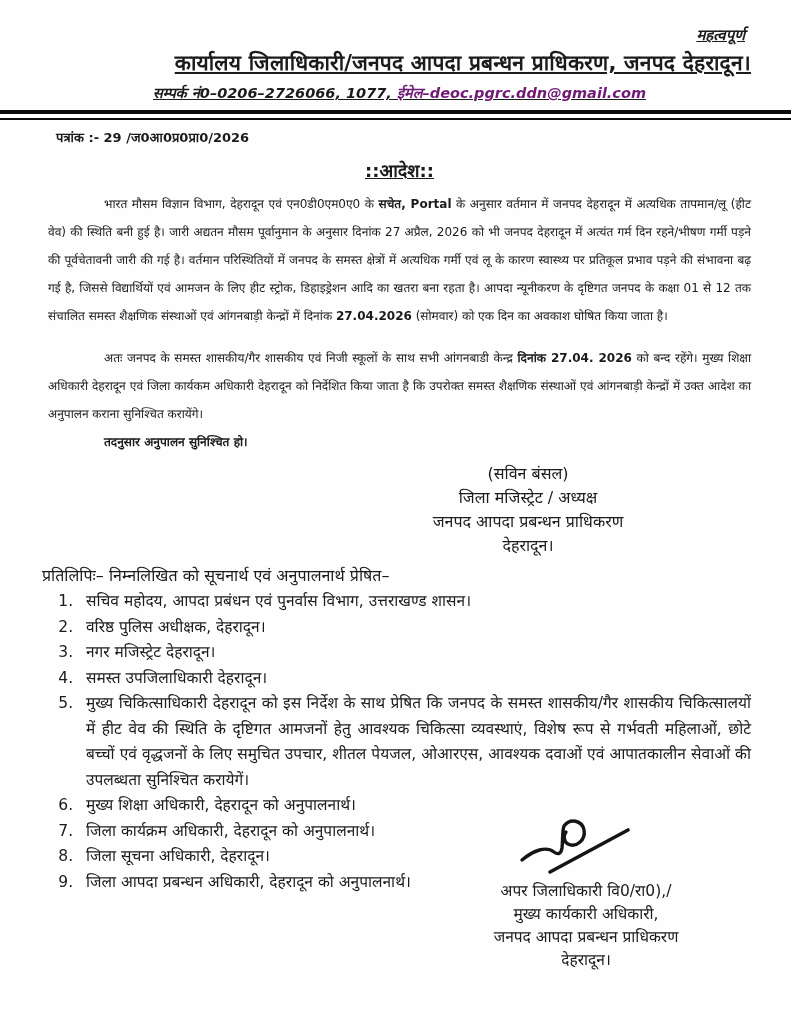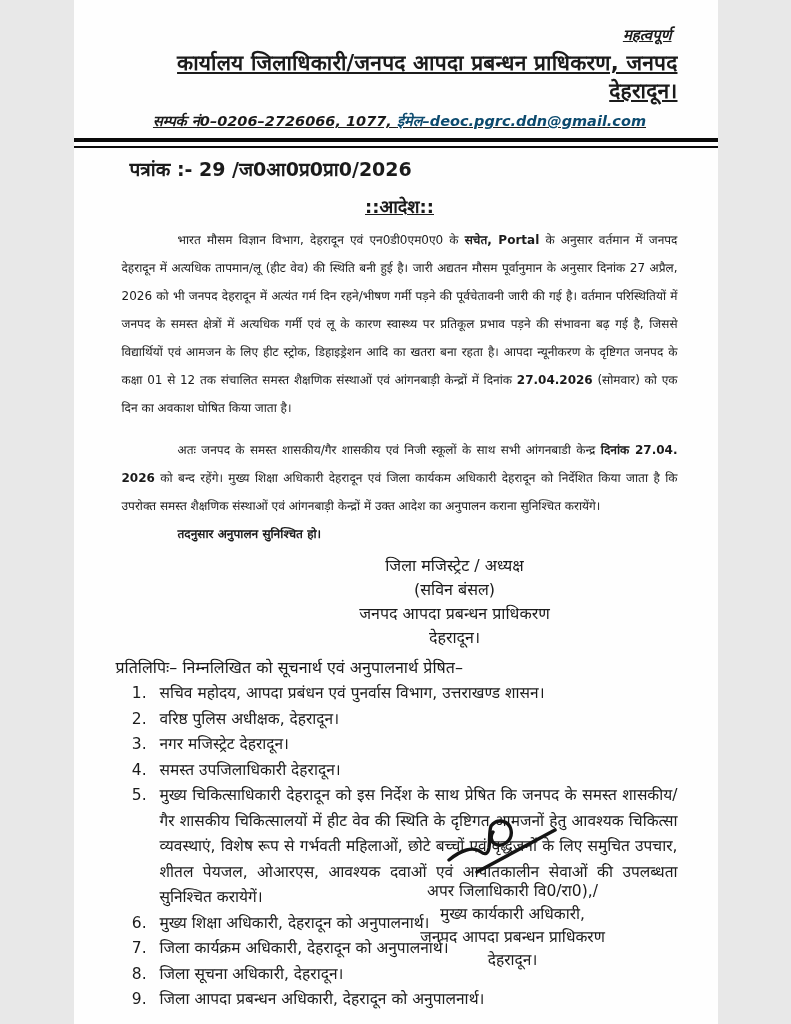--- a/index.html
+++ b/index.html
@@ -1,18 +1,18 @@
 <!DOCTYPE html>
 <html><head>
 <meta charset="utf-8">
 <style>
   html,body{margin:0;padding:0;background:#e8e8e8;}
   .page{
     position:relative;
-    width:644px;height:1024px;
+    width:791px;height:1024px;
     margin:0 auto;
     background:#fefefe;
     color:#1b1b1b;
     font-family:"DejaVu Sans","Liberation Sans",sans-serif;
     box-sizing:border-box;
     padding:24px 40px 0 48px;
     overflow:hidden;
   }
   .badge-row{text-align:right;padding-right:6px;}
   .badge{
@@ -35,21 +35,21 @@
   }
   .contact-email{font-weight:700;}
   .double-rule{
     height:4px;
     border-top:4px solid #0b0b0b;
     border-bottom:2px solid #0b0b0b;
     margin:0 -40px 6px -48px;
   }
   .meta-row{
     display:flex;justify-content:space-between;
-    font-size:19px;font-weight:600;
+    font-size:13px;font-weight:600;
     padding:2px 24px 0 8px;
     align-items:center;
   }
   .order-heading{
     text-align:center;
     font-size:18px;font-weight:700;
     text-decoration:underline;
     margin:12px 0 8px 0;
   }
   p.body{
@@ -95,40 +95,40 @@
 
 <div class="page">
 
   <div class="badge-row">
     <span class="badge">महत्वपूर्ण</span>
   </div>
 
   <div class="doc-title">कार्यालय जिलाधिकारी/जनपद आपदा प्रबन्धन प्राधिकरण, जनपद देहरादून।</div>
 
   <div class="contact-line">
-    <span>सम्पर्क नं0–0206–2726066, 1077, </span><span class="contact-email" style="color:#0c4a6e">ईमेल–deoc.pgrc.ddn@gmail.com</span>
+    <span>सम्पर्क नं0–0206–2726066, 1077, </span><span class="contact-email" style="color:#701a75">ईमेल–deoc.pgrc.ddn@gmail.com</span>
   </div>
 
   <div class="double-rule"></div>
 
   <div class="meta-row">
     <span>पत्रांक :- 29 /ज0आ0प्र0प्रा0/2026</span>
   </div>
 
   <div class="order-heading">::आदेश::</div>
 
   <p class="body"><span>भारत मौसम विज्ञान विभाग, देहरादून एवं एन0डी0एम0ए0 के </span><span class="bold">सचेत, Portal</span><span> के अनुसार वर्तमान में जनपद देहरादून में अत्यधिक तापमान/लू (हीट वेव) की स्थिति बनी हुई है। जारी अद्यतन मौसम पूर्वानुमान के अनुसार दिनांक 27 अप्रैल, 2026 को भी जनपद देहरादून में अत्यंत गर्म दिन रहने/भीषण गर्मी पड़ने की पूर्वचेतावनी जारी की गई है। वर्तमान परिस्थितियों में जनपद के समस्त क्षेत्रों में अत्यधिक गर्मी एवं लू के कारण स्वास्थ्य पर प्रतिकूल प्रभाव पड़ने की संभावना बढ़ गई है, जिससे विद्यार्थियों एवं आमजन के लिए हीट स्ट्रोक, डिहाइड्रेशन आदि का खतरा बना रहता है। आपदा न्यूनीकरण के दृष्टिगत जनपद के कक्षा 01 से 12 तक संचालित समस्त शैक्षणिक संस्थाओं एवं आंगनबाड़ी केन्द्रों में दिनांक </span><span class="bold">27.04.2026</span><span> (सोमवार) को एक दिन का अवकाश घोषित किया जाता है।</span></p>
 
   <p class="body second"><span>अतः जनपद के समस्त शासकीय/गैर शासकीय एवं निजी स्कूलों के साथ सभी आंगनबाडी केन्द्र </span><span class="bold">दिनांक 27.04. 2026</span><span> को बन्द रहेंगे। मुख्य शिक्षा अधिकारी देहरादून एवं जिला कार्यकम अधिकारी देहरादून को निर्देशित किया जाता है कि उपरोक्त समस्त शैक्षणिक संस्थाओं एवं आंगनबाड़ी केन्द्रों में उक्त आदेश का अनुपालन कराना सुनिश्चित करायेंगे।</span></p>
 
   <p class="body emphasis">तदनुसार अनुपालन सुनिश्चित हो।</p>
 
   <div class="sig1">
+    <div>(सविन बंसल)</div>
     <div>जिला मजिस्ट्रेट / अध्यक्ष</div>
-    <div>(सविन बंसल)</div>
     <div>जनपद आपदा प्रबन्धन प्राधिकरण</div>
     <div>देहरादून।</div>
   </div>
 
   <div class="copy-section">
     <div class="copy-heading">प्रतिलिपिः– निम्नलिखित को सूचनार्थ एवं अनुपालनार्थ प्रेषित–</div>
     <ol class="copy-list">
       <li>सचिव महोदय, आपदा प्रबंधन एवं पुनर्वास विभाग, उत्तराखण्ड शासन।</li>
       <li>वरिष्ठ पुलिस अधीक्षक, देहरादून।</li>
       <li>नगर मजिस्ट्रेट देहरादून।</li>

